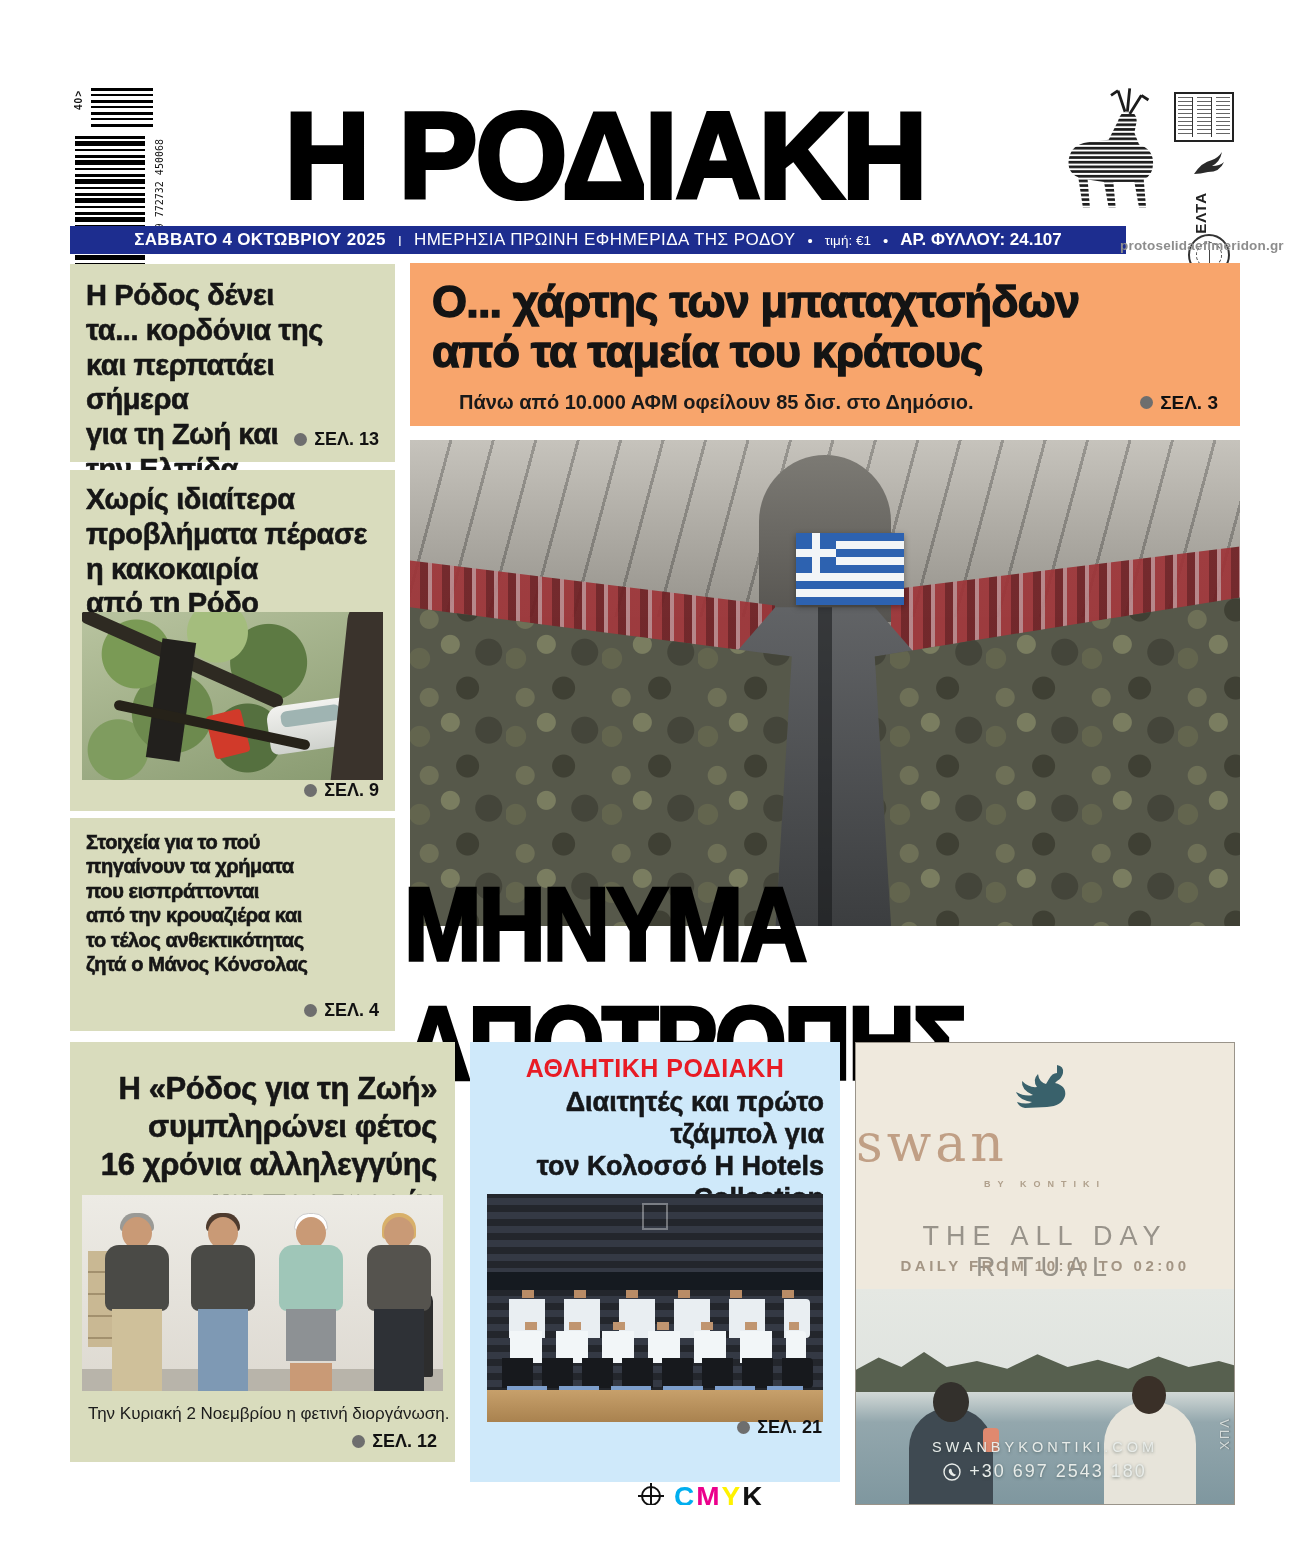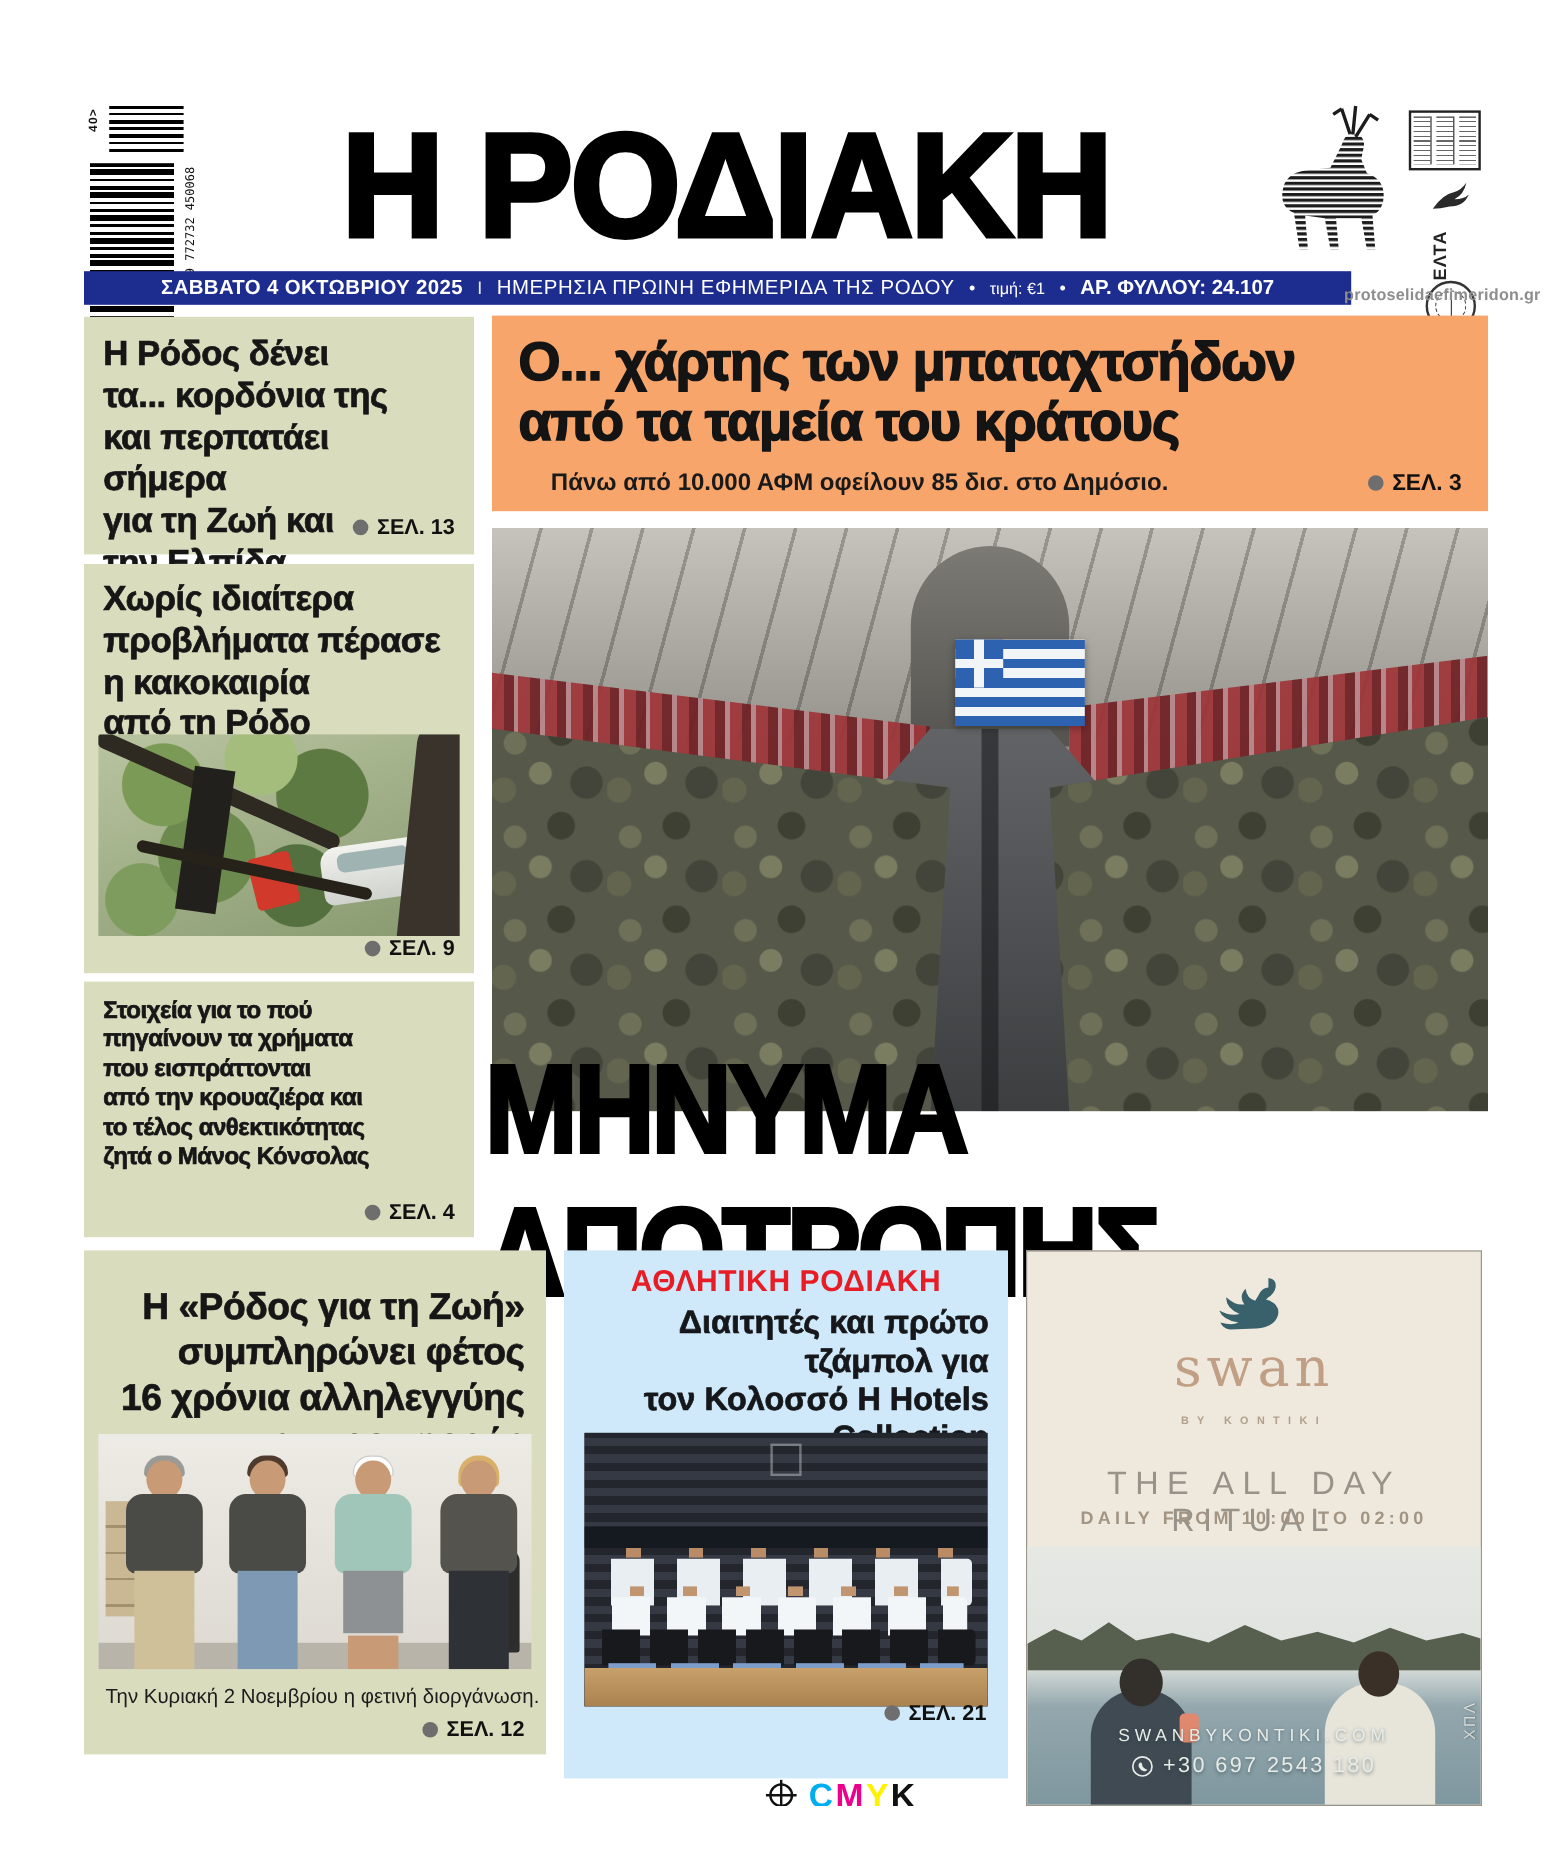--- a/index.html
+++ b/index.html
@@ -173,22 +173,22 @@
     background:repeating-linear-gradient(90deg,transparent 0 5px,#17191d 5px 36px,transparent 36px 40px); border-radius:4px; }
   .bb-bench { position:absolute; left:6%; right:6%; top:84%; height:4%;
     background:repeating-linear-gradient(90deg,#7d9ecb 0 40px,transparent 40px 52px); }
   .bb-floor { position:absolute; left:0; right:0; bottom:0; height:14%;
     background:linear-gradient(#c7a06b,#a9824f); }
   .sports .pageref { position:absolute; right:18px; bottom:44px; }
 
   
   .ad { left:855px; top:1042px; width:380px; height:463px; background:#efe9dd; border:1px solid #9a948a; overflow:hidden; }
   .swan-ico { position:absolute; left:50%; top:16px; transform:translateX(-50%); }
-  .swan-word { position:absolute; left:0; right:0; top:70px; text-align:center;
-    font-family:"DejaVu Serif",serif; font-size:45px; color:#c09f85; letter-spacing:4px; font-weight:400; }
+  .swan-word { position:absolute; left:0; right:0; top:70px; text-align:left;
+    font-family:"DejaVu Serif",serif; font-size:52px; color:#c09f85; letter-spacing:4px; font-weight:400; }
   .swan-sub { position:absolute; left:0; right:0; top:136px; text-align:center;
     font-size:9px; letter-spacing:7px; color:#b0a08c; font-weight:700; }
   .ad-tag { position:absolute; left:0; right:0; top:178px; text-align:center;
     font-size:27px; letter-spacing:7px; color:#98938a; font-weight:400; }
   .ad-hours { position:absolute; left:0; right:0; top:214px; text-align:center;
     font-size:15px; letter-spacing:3.5px; color:#a39584; font-weight:700; }
   .ad-photo { position:absolute; left:0; right:0; bottom:0; height:215px; background:linear-gradient(#e5e8e3 0%,#dfe3df 45%,#93a7ad 62%,#7f979f 100%); }
   .ad-skyline { position:absolute; left:0; right:0; top:22%; height:26%; background:#57604f;
     clip-path:polygon(0 60%,6% 38%,12% 55%,18% 28%,24% 55%,32% 44%,40% 58%,48% 32%,56% 55%,64% 42%,72% 58%,80% 36%,88% 55%,96% 44%,100% 52%,100% 100%,0 100%); }
   .ad-p1 { position:absolute; left:14%; bottom:0; width:84px; height:96px; background:#3f4a52; border-radius:40px 40px 0 0; }

